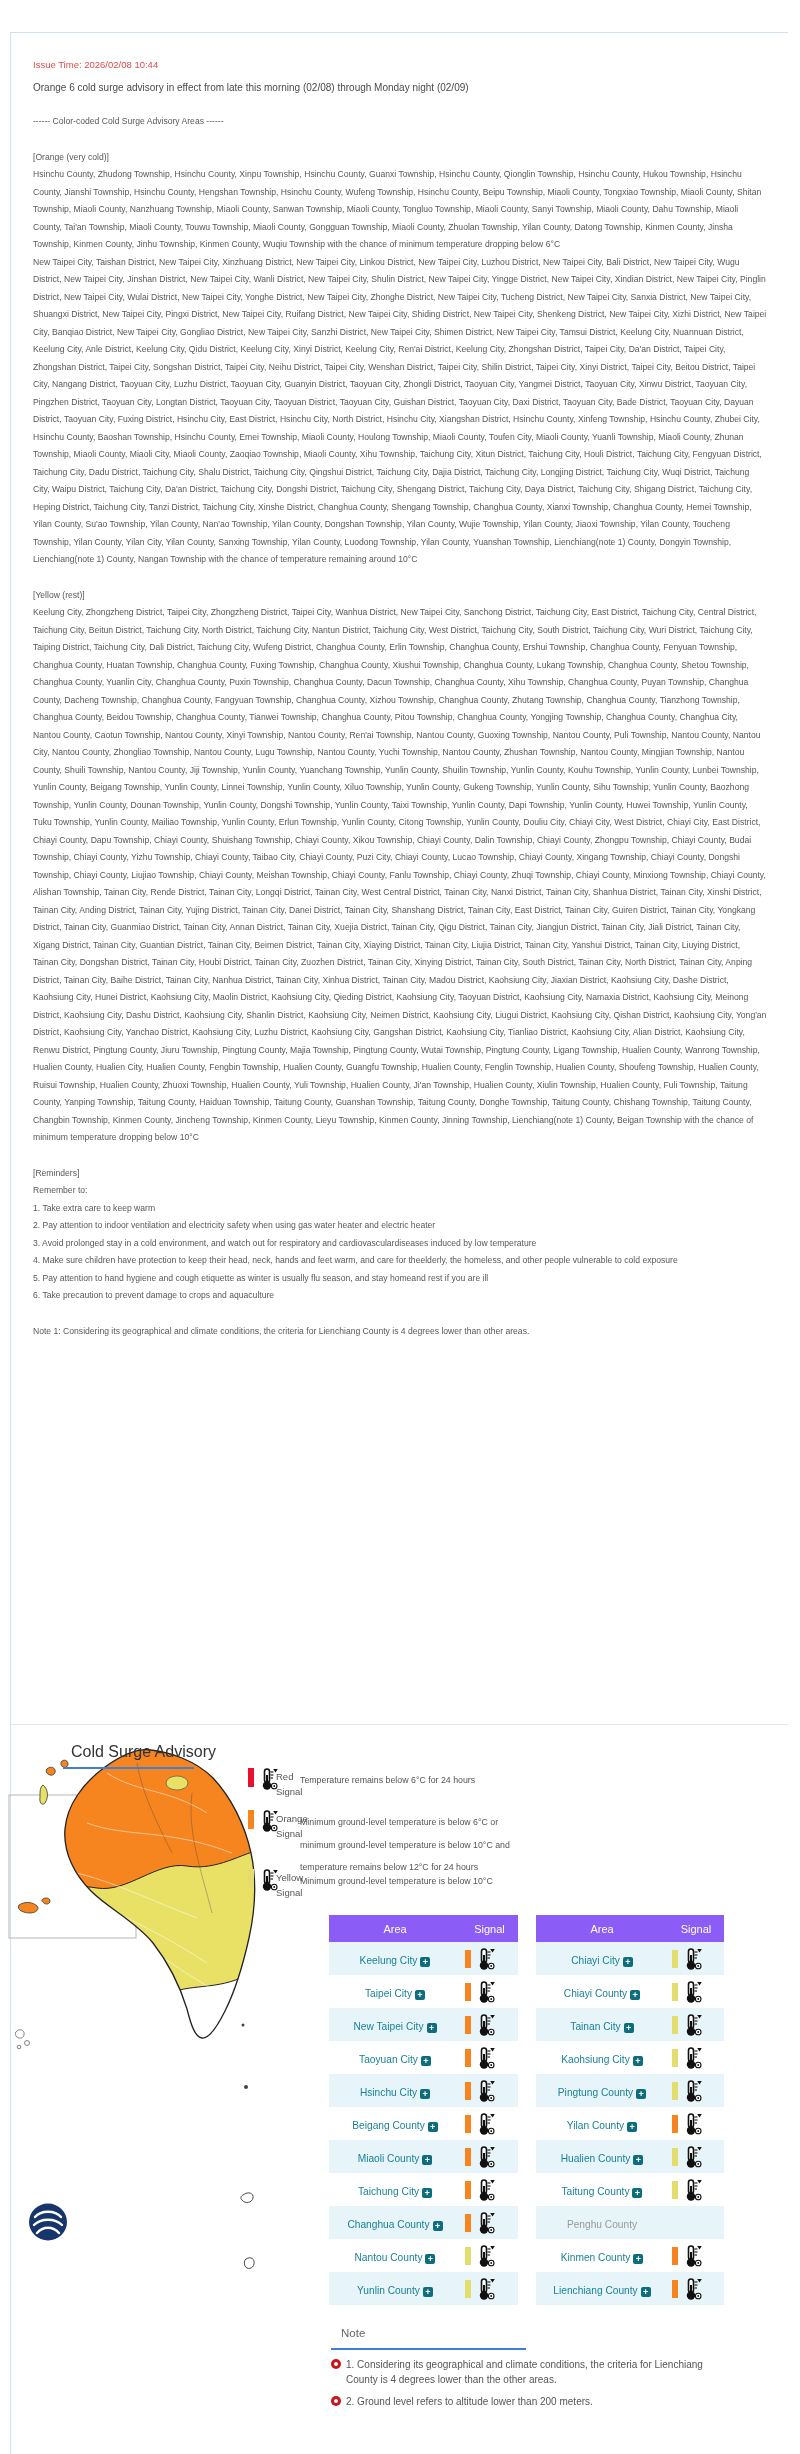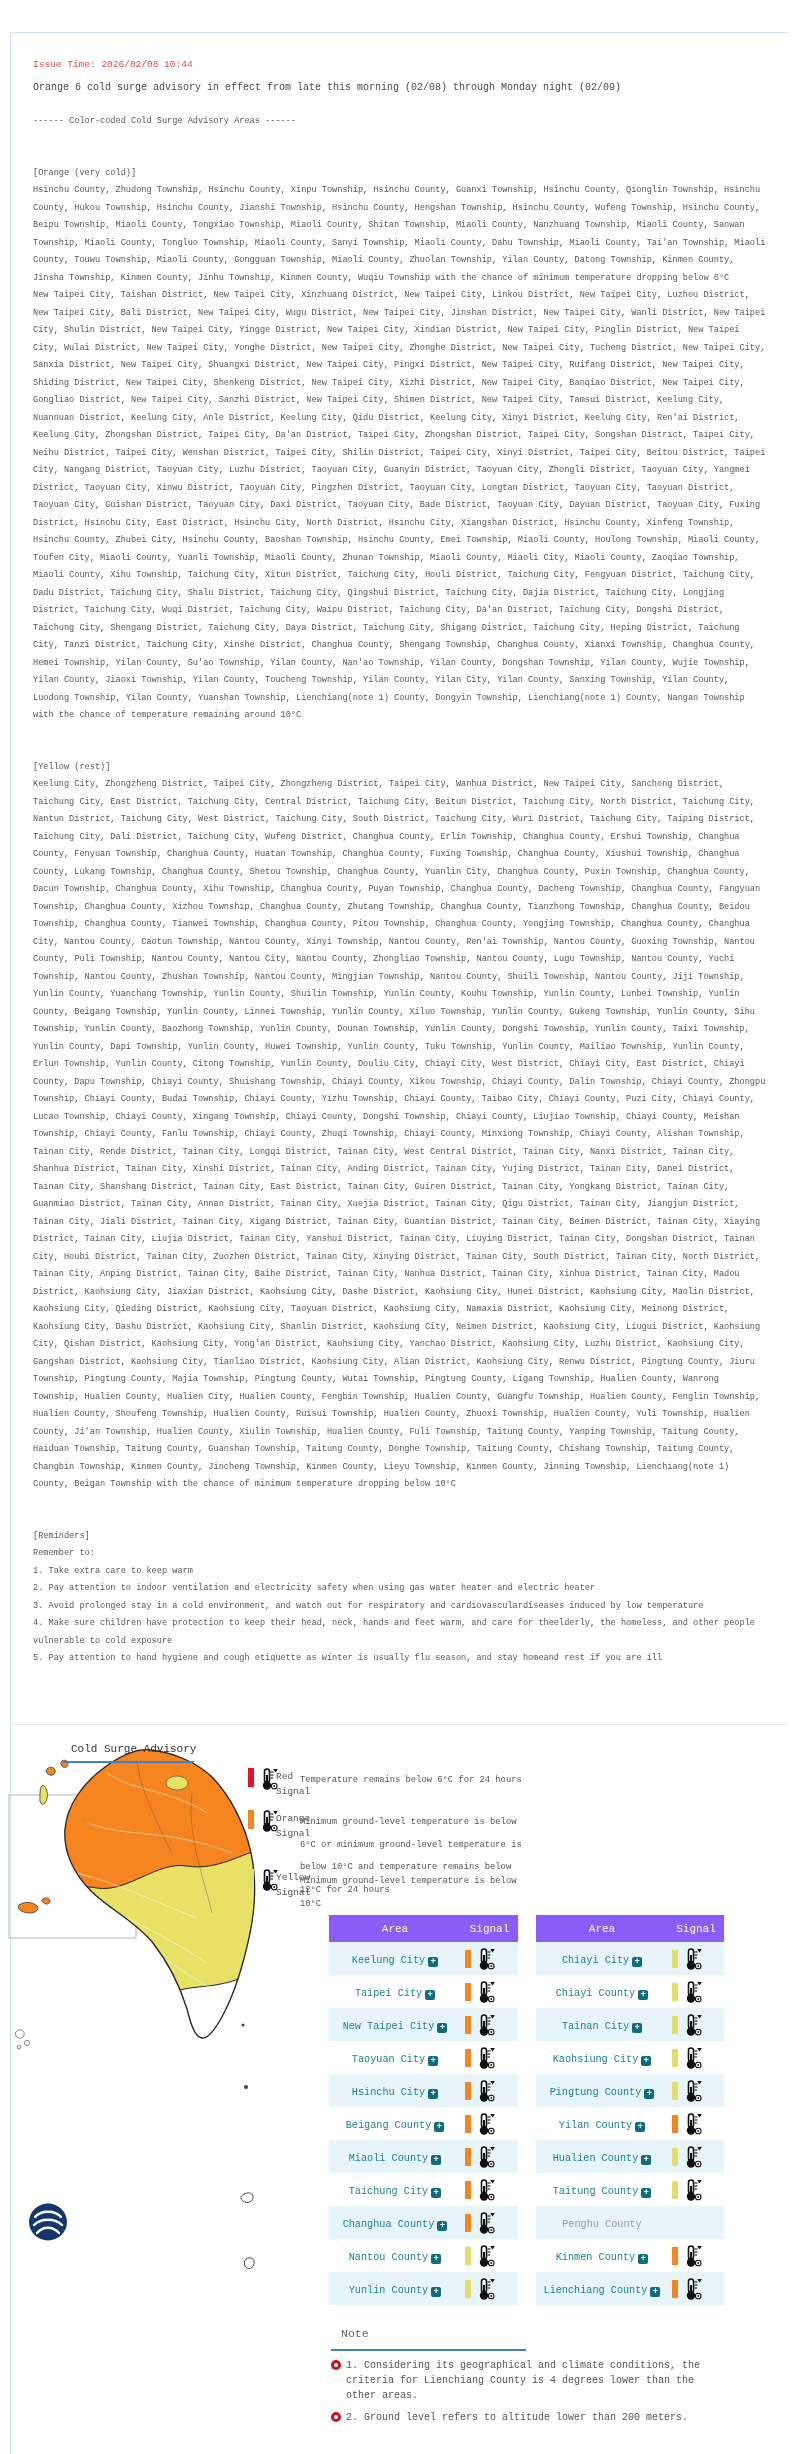--- a/index.html
+++ b/index.html
@@ -1,28 +1,28 @@
 <!DOCTYPE html>
 <html><head>
 <meta charset="utf-8">
 <style>
   html,body{margin:0;padding:0;background:#ffffff;}
-  .page{position:relative;width:788px;height:2454px;font-family:Liberation Mono, monospace;background:#fff;overflow:hidden;}
+  .page{position:relative;width:788px;height:2454px;font-family:Liberation Sans, sans-serif;background:#fff;overflow:hidden;}
   .content-box{position:absolute;left:10px;top:32px;width:778px;height:2421px;border:1px solid #cfe2f1;background:#fff;}
   .text-area{padding:26px 22px 0 22px;}
   .issue-time{color:#e24c4c;font-size:9.5px;margin-bottom:12px;}
   .advisory-title{color:#4a4a4a;font-size:10px;margin-bottom:20px;}
   .body-text{height:1560px;overflow:hidden;color:#585858;font-size:8.6px;line-height:17.5px;}
   .body-text p{margin:0;}
-  .body-text p.gap{margin-top:34px;}
+  .body-text p.gap{margin-top:18px;}
   .bottom-section{position:absolute;left:0;top:1691px;width:778px;height:730px;border-top:1px solid #e8e8e8;}
   
   .map{position:absolute;left:-4px;top:8px;}
   
-  .section-title{position:absolute;left:52px;top:18px;width:123px;padding:0 0 6px 8px;font-size:11px;color:#333;border-bottom:2px solid #3f7fd6;white-space:nowrap;}
+  .section-title{position:absolute;left:52px;top:18px;width:123px;padding:0 0 6px 8px;font-size:16px;color:#333;border-bottom:2px solid #3f7fd6;white-space:nowrap;}
   
   .legend{position:absolute;left:237px;top:43px;width:530px;}
   .lrow{position:absolute;left:0;}
   .lrow.red-row{top:0;}
   .lrow.orange-row{top:42px;}
   .lrow.yellow-row{top:101px;}
   .lbar{position:absolute;left:0;top:0;width:6px;height:19px;}
   .lthermo{position:absolute;left:10px;top:0;}
   .lname{position:absolute;left:28px;top:1px;width:40px;font-size:9.5px;line-height:15px;color:#555;}
   .ldesc{position:absolute;left:52px;top:1px;width:234px;font-size:8.8px;line-height:22.5px;color:#555;}
@@ -86,20 +86,21 @@
         <p>New Taipei City, Taishan District, New Taipei City, Xinzhuang District, New Taipei City, Linkou District, New Taipei City, Luzhou District, New Taipei City, Bali District, New Taipei City, Wugu District, New Taipei City, Jinshan District, New Taipei City, Wanli District, New Taipei City, Shulin District, New Taipei City, Yingge District, New Taipei City, Xindian District, New Taipei City, Pinglin District, New Taipei City, Wulai District, New Taipei City, Yonghe District, New Taipei City, Zhonghe District, New Taipei City, Tucheng District, New Taipei City, Sanxia District, New Taipei City, Shuangxi District, New Taipei City, Pingxi District, New Taipei City, Ruifang District, New Taipei City, Shiding District, New Taipei City, Shenkeng District, New Taipei City, Xizhi District, New Taipei City, Banqiao District, New Taipei City, Gongliao District, New Taipei City, Sanzhi District, New Taipei City, Shimen District, New Taipei City, Tamsui District, Keelung City, Nuannuan District, Keelung City, Anle District, Keelung City, Qidu District, Keelung City, Xinyi District, Keelung City, Ren'ai District, Keelung City, Zhongshan District, Taipei City, Da'an District, Taipei City, Zhongshan District, Taipei City, Songshan District, Taipei City, Neihu District, Taipei City, Wenshan District, Taipei City, Shilin District, Taipei City, Xinyi District, Taipei City, Beitou District, Taipei City, Nangang District, Taoyuan City, Luzhu District, Taoyuan City, Guanyin District, Taoyuan City, Zhongli District, Taoyuan City, Yangmei District, Taoyuan City, Xinwu District, Taoyuan City, Pingzhen District, Taoyuan City, Longtan District, Taoyuan City, Taoyuan District, Taoyuan City, Guishan District, Taoyuan City, Daxi District, Taoyuan City, Bade District, Taoyuan City, Dayuan District, Taoyuan City, Fuxing District, Hsinchu City, East District, Hsinchu City, North District, Hsinchu City, Xiangshan District, Hsinchu County, Xinfeng Township, Hsinchu County, Zhubei City, Hsinchu County, Baoshan Township, Hsinchu County, Emei Township, Miaoli County, Houlong Township, Miaoli County, Toufen City, Miaoli County, Yuanli Township, Miaoli County, Zhunan Township, Miaoli County, Miaoli City, Miaoli County, Zaoqiao Township, Miaoli County, Xihu Township, Taichung City, Xitun District, Taichung City, Houli District, Taichung City, Fengyuan District, Taichung City, Dadu District, Taichung City, Shalu District, Taichung City, Qingshui District, Taichung City, Dajia District, Taichung City, Longjing District, Taichung City, Wuqi District, Taichung City, Waipu District, Taichung City, Da'an District, Taichung City, Dongshi District, Taichung City, Shengang District, Taichung City, Daya District, Taichung City, Shigang District, Taichung City, Heping District, Taichung City, Tanzi District, Taichung City, Xinshe District, Changhua County, Shengang Township, Changhua County, Xianxi Township, Changhua County, Hemei Township, Yilan County, Su'ao Township, Yilan County, Nan'ao Township, Yilan County, Dongshan Township, Yilan County, Wujie Township, Yilan County, Jiaoxi Township, Yilan County, Toucheng Township, Yilan County, Yilan City, Yilan County, Sanxing Township, Yilan County, Luodong Township, Yilan County, Yuanshan Township, Lienchiang(note 1) County, Dongyin Township, Lienchiang(note 1) County, Nangan Township with the chance of temperature remaining around 10°C</p>
         <p class="gap">[Yellow (rest)]</p>
         <p>Keelung City, Zhongzheng District, Taipei City, Zhongzheng District, Taipei City, Wanhua District, New Taipei City, Sanchong District, Taichung City, East District, Taichung City, Central District, Taichung City, Beitun District, Taichung City, North District, Taichung City, Nantun District, Taichung City, West District, Taichung City, South District, Taichung City, Wuri District, Taichung City, Taiping District, Taichung City, Dali District, Taichung City, Wufeng District, Changhua County, Erlin Township, Changhua County, Ershui Township, Changhua County, Fenyuan Township, Changhua County, Huatan Township, Changhua County, Fuxing Township, Changhua County, Xiushui Township, Changhua County, Lukang Township, Changhua County, Shetou Township, Changhua County, Yuanlin City, Changhua County, Puxin Township, Changhua County, Dacun Township, Changhua County, Xihu Township, Changhua County, Puyan Township, Changhua County, Dacheng Township, Changhua County, Fangyuan Township, Changhua County, Xizhou Township, Changhua County, Zhutang Township, Changhua County, Tianzhong Township, Changhua County, Beidou Township, Changhua County, Tianwei Township, Changhua County, Pitou Township, Changhua County, Yongjing Township, Changhua County, Changhua City, Nantou County, Caotun Township, Nantou County, Xinyi Township, Nantou County, Ren'ai Township, Nantou County, Guoxing Township, Nantou County, Puli Township, Nantou County, Nantou City, Nantou County, Zhongliao Township, Nantou County, Lugu Township, Nantou County, Yuchi Township, Nantou County, Zhushan Township, Nantou County, Mingjian Township, Nantou County, Shuili Township, Nantou County, Jiji Township, Yunlin County, Yuanchang Township, Yunlin County, Shuilin Township, Yunlin County, Kouhu Township, Yunlin County, Lunbei Township, Yunlin County, Beigang Township, Yunlin County, Linnei Township, Yunlin County, Xiluo Township, Yunlin County, Gukeng Township, Yunlin County, Sihu Township, Yunlin County, Baozhong Township, Yunlin County, Dounan Township, Yunlin County, Dongshi Township, Yunlin County, Taixi Township, Yunlin County, Dapi Township, Yunlin County, Huwei Township, Yunlin County, Tuku Township, Yunlin County, Mailiao Township, Yunlin County, Erlun Township, Yunlin County, Citong Township, Yunlin County, Douliu City, Chiayi City, West District, Chiayi City, East District, Chiayi County, Dapu Township, Chiayi County, Shuishang Township, Chiayi County, Xikou Township, Chiayi County, Dalin Township, Chiayi County, Zhongpu Township, Chiayi County, Budai Township, Chiayi County, Yizhu Township, Chiayi County, Taibao City, Chiayi County, Puzi City, Chiayi County, Lucao Township, Chiayi County, Xingang Township, Chiayi County, Dongshi Township, Chiayi County, Liujiao Township, Chiayi County, Meishan Township, Chiayi County, Fanlu Township, Chiayi County, Zhuqi Township, Chiayi County, Minxiong Township, Chiayi County, Alishan Township, Tainan City, Rende District, Tainan City, Longqi District, Tainan City, West Central District, Tainan City, Nanxi District, Tainan City, Shanhua District, Tainan City, Xinshi District, Tainan City, Anding District, Tainan City, Yujing District, Tainan City, Danei District, Tainan City, Shanshang District, Tainan City, East District, Tainan City, Guiren District, Tainan City, Yongkang District, Tainan City, Guanmiao District, Tainan City, Annan District, Tainan City, Xuejia District, Tainan City, Qigu District, Tainan City, Jiangjun District, Tainan City, Jiali District, Tainan City, Xigang District, Tainan City, Guantian District, Tainan City, Beimen District, Tainan City, Xiaying District, Tainan City, Liujia District, Tainan City, Yanshui District, Tainan City, Liuying District, Tainan City, Dongshan District, Tainan City, Houbi District, Tainan City, Zuozhen District, Tainan City, Xinying District, Tainan City, South District, Tainan City, North District, Tainan City, Anping District, Tainan City, Baihe District, Tainan City, Nanhua District, Tainan City, Xinhua District, Tainan City, Madou District, Kaohsiung City, Jiaxian District, Kaohsiung City, Dashe District, Kaohsiung City, Hunei District, Kaohsiung City, Maolin District, Kaohsiung City, Qieding District, Kaohsiung City, Taoyuan District, Kaohsiung City, Namaxia District, Kaohsiung City, Meinong District, Kaohsiung City, Dashu District, Kaohsiung City, Shanlin District, Kaohsiung City, Neimen District, Kaohsiung City, Liugui District, Kaohsiung City, Qishan District, Kaohsiung City, Yong'an District, Kaohsiung City, Yanchao District, Kaohsiung City, Luzhu District, Kaohsiung City, Gangshan District, Kaohsiung City, Tianliao District, Kaohsiung City, Alian District, Kaohsiung City, Renwu District, Pingtung County, Jiuru Township, Pingtung County, Majia Township, Pingtung County, Wutai Township, Pingtung County, Ligang Township, Hualien County, Wanrong Township, Hualien County, Hualien City, Hualien County, Fengbin Township, Hualien County, Guangfu Township, Hualien County, Fenglin Township, Hualien County, Shoufeng Township, Hualien County, Ruisui Township, Hualien County, Zhuoxi Township, Hualien County, Yuli Township, Hualien County, Ji'an Township, Hualien County, Xiulin Township, Hualien County, Fuli Township, Taitung County, Yanping Township, Taitung County, Haiduan Township, Taitung County, Guanshan Township, Taitung County, Donghe Township, Taitung County, Chishang Township, Taitung County, Changbin Township, Kinmen County, Jincheng Township, Kinmen County, Lieyu Township, Kinmen County, Jinning Township, Lienchiang(note 1) County, Beigan Township with the chance of minimum temperature dropping below 10°C</p>
         <p class="gap">[Reminders]</p>
         <p>Remember to:</p>
         <p>1. Take extra care to keep warm</p>
         <p>2. Pay attention to indoor ventilation and electricity safety when using gas water heater and electric heater</p>
         <p>3. Avoid prolonged stay in a cold environment, and watch out for respiratory and cardiovasculardiseases induced by low temperature</p>
         <p>4. Make sure children have protection to keep their head, neck, hands and feet warm, and care for theelderly, the homeless, and other people vulnerable to cold exposure</p>
         <p>5. Pay attention to hand hygiene and cough etiquette as winter is usually flu season, and stay homeand rest if you are ill</p>
+        <p>6. Take precaution to prevent damage to crops and aquaculture</p>
         <p class="gap">Note 1: Considering its geographical and climate conditions, the criteria for Lienchiang County is 4 degrees lower than other areas.</p>
       </div>
     </div>
 
     <div class="bottom-section">
 
       <svg class="map" width="256" height="640" viewBox="0 0 256 640">
         <defs>
           <clipPath id="isl">
             <path d="M144,17 C162,19 188,27 206,45 C224,64 238,92 244,120 C250,148 248,178 242,205 C236,232 228,258 218,278 C210,294 202,306 195,305 C188,304 184,292 180,276 C172,250 160,228 146,210 C128,188 102,176 84,158 C68,142 56,120 58,96 C60,72 76,50 98,34 C112,24 130,15 144,17 Z"></path>

